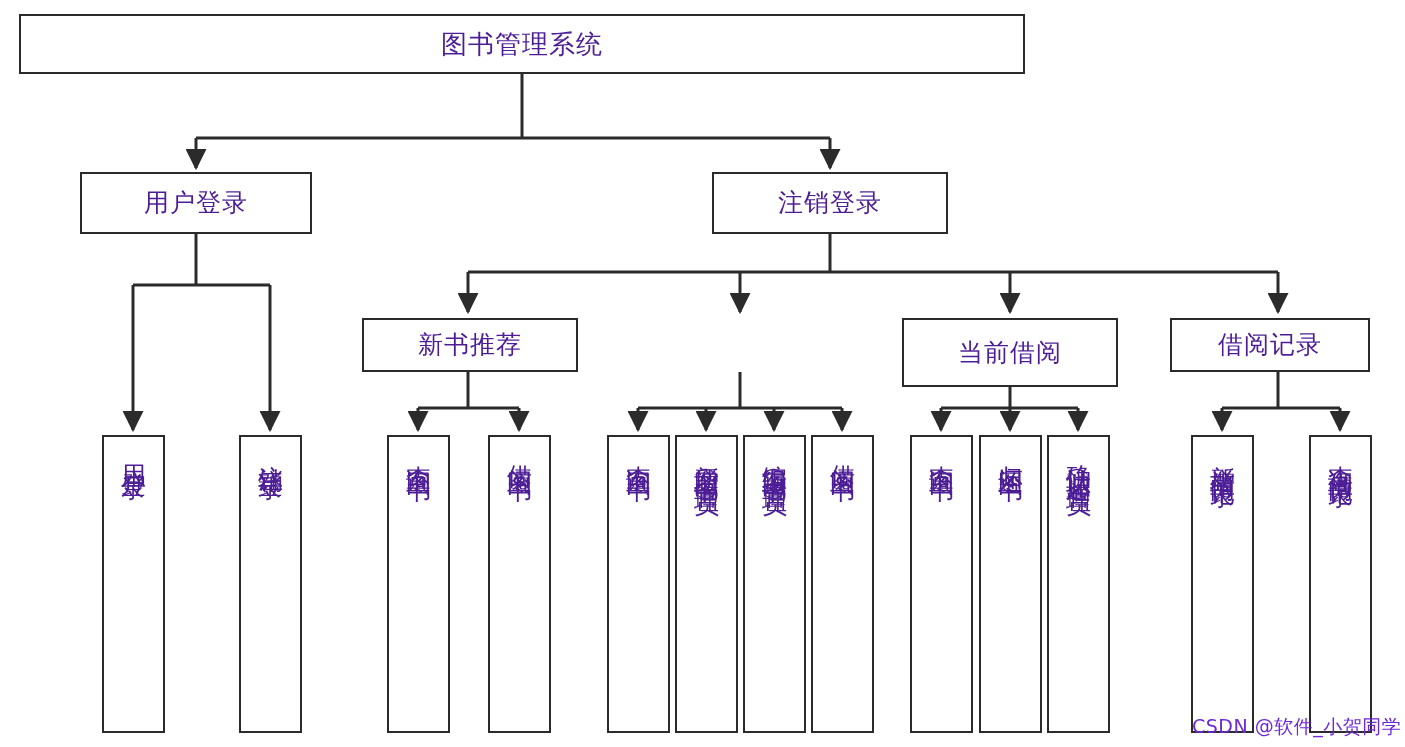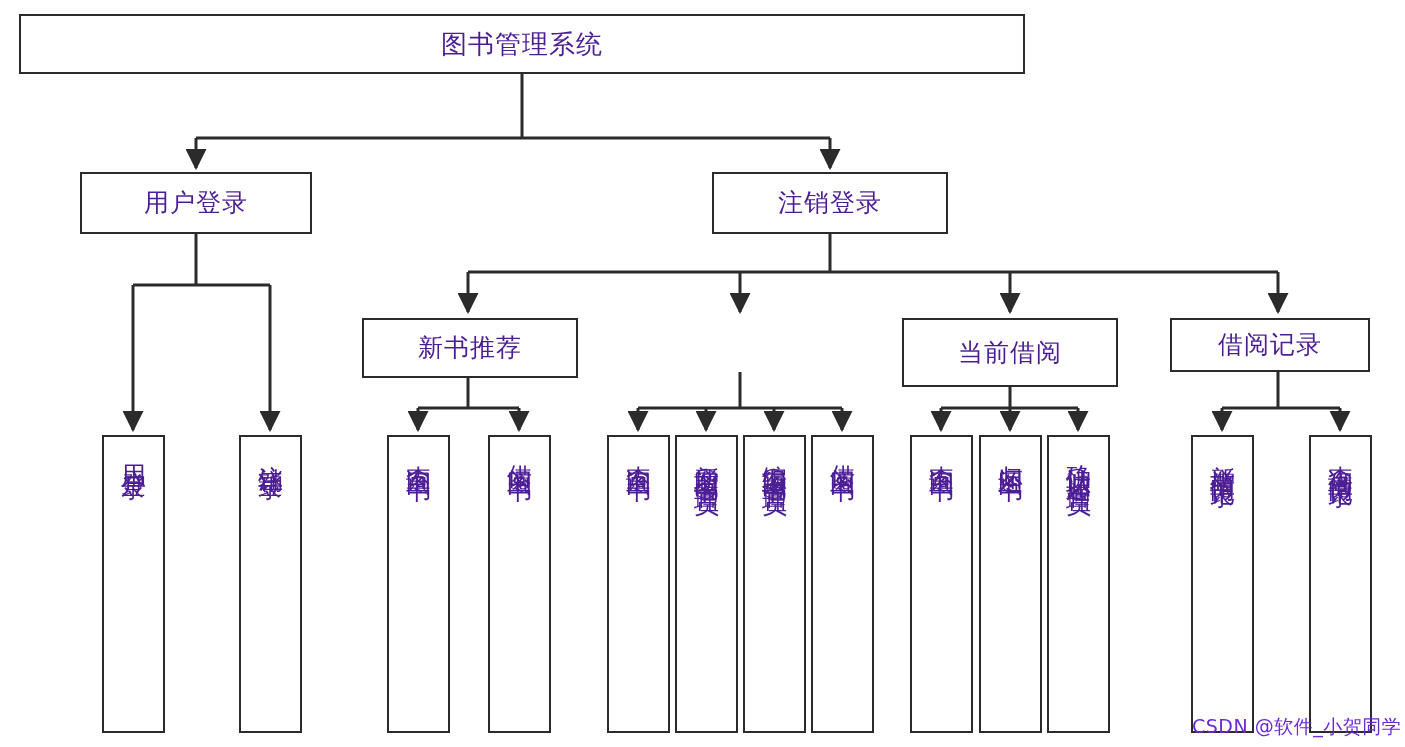--- a/index.html
+++ b/index.html
@@ -131,21 +131,21 @@
   </div>
 
   <div class="node horiz" style="left:80px; top:172px; width:232px; height:62px;">
     <span class="node-label">用户登录</span>
   </div>
 
   <div class="node horiz" style="left:712px; top:172px; width:236px; height:62px;">
     <span class="node-label">注销登录</span>
   </div>
 
-  <div class="node horiz" style="left:362px; top:318px; width:216px; height:60px;">
+  <div class="node horiz" style="left:362px; top:318px; width:216px; height:54px;">
     <span class="node-label">新书推荐</span>
   </div>
 
 
   <div class="node horiz" style="left:902px; top:318px; width:216px; height:69px;">
     <span class="node-label">当前借阅</span>
   </div>
 
   <div class="node horiz" style="left:1170px; top:318px; width:200px; height:54px;">
     <span class="node-label">借阅记录</span>

